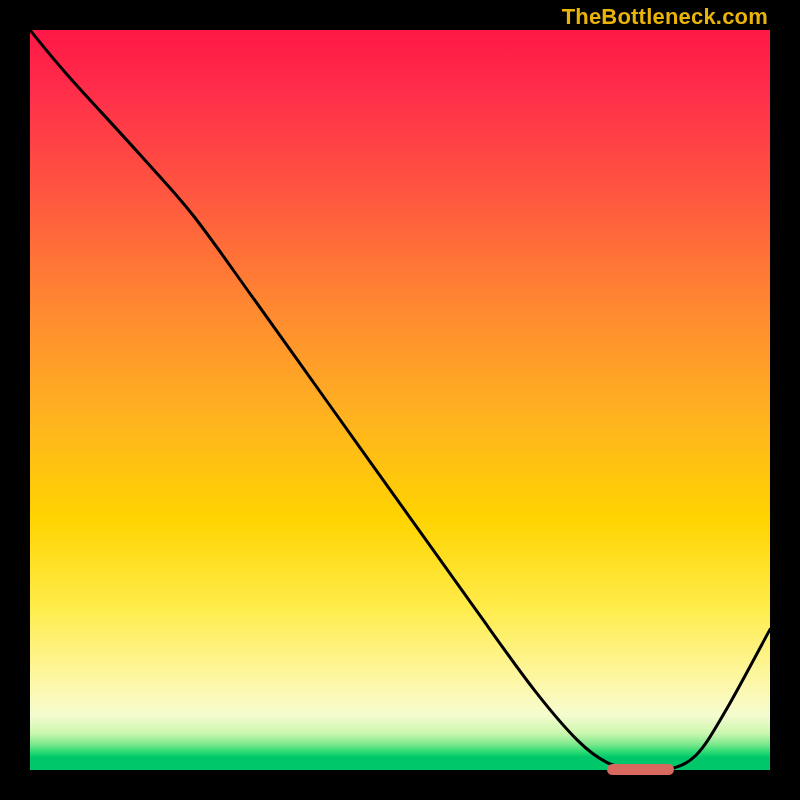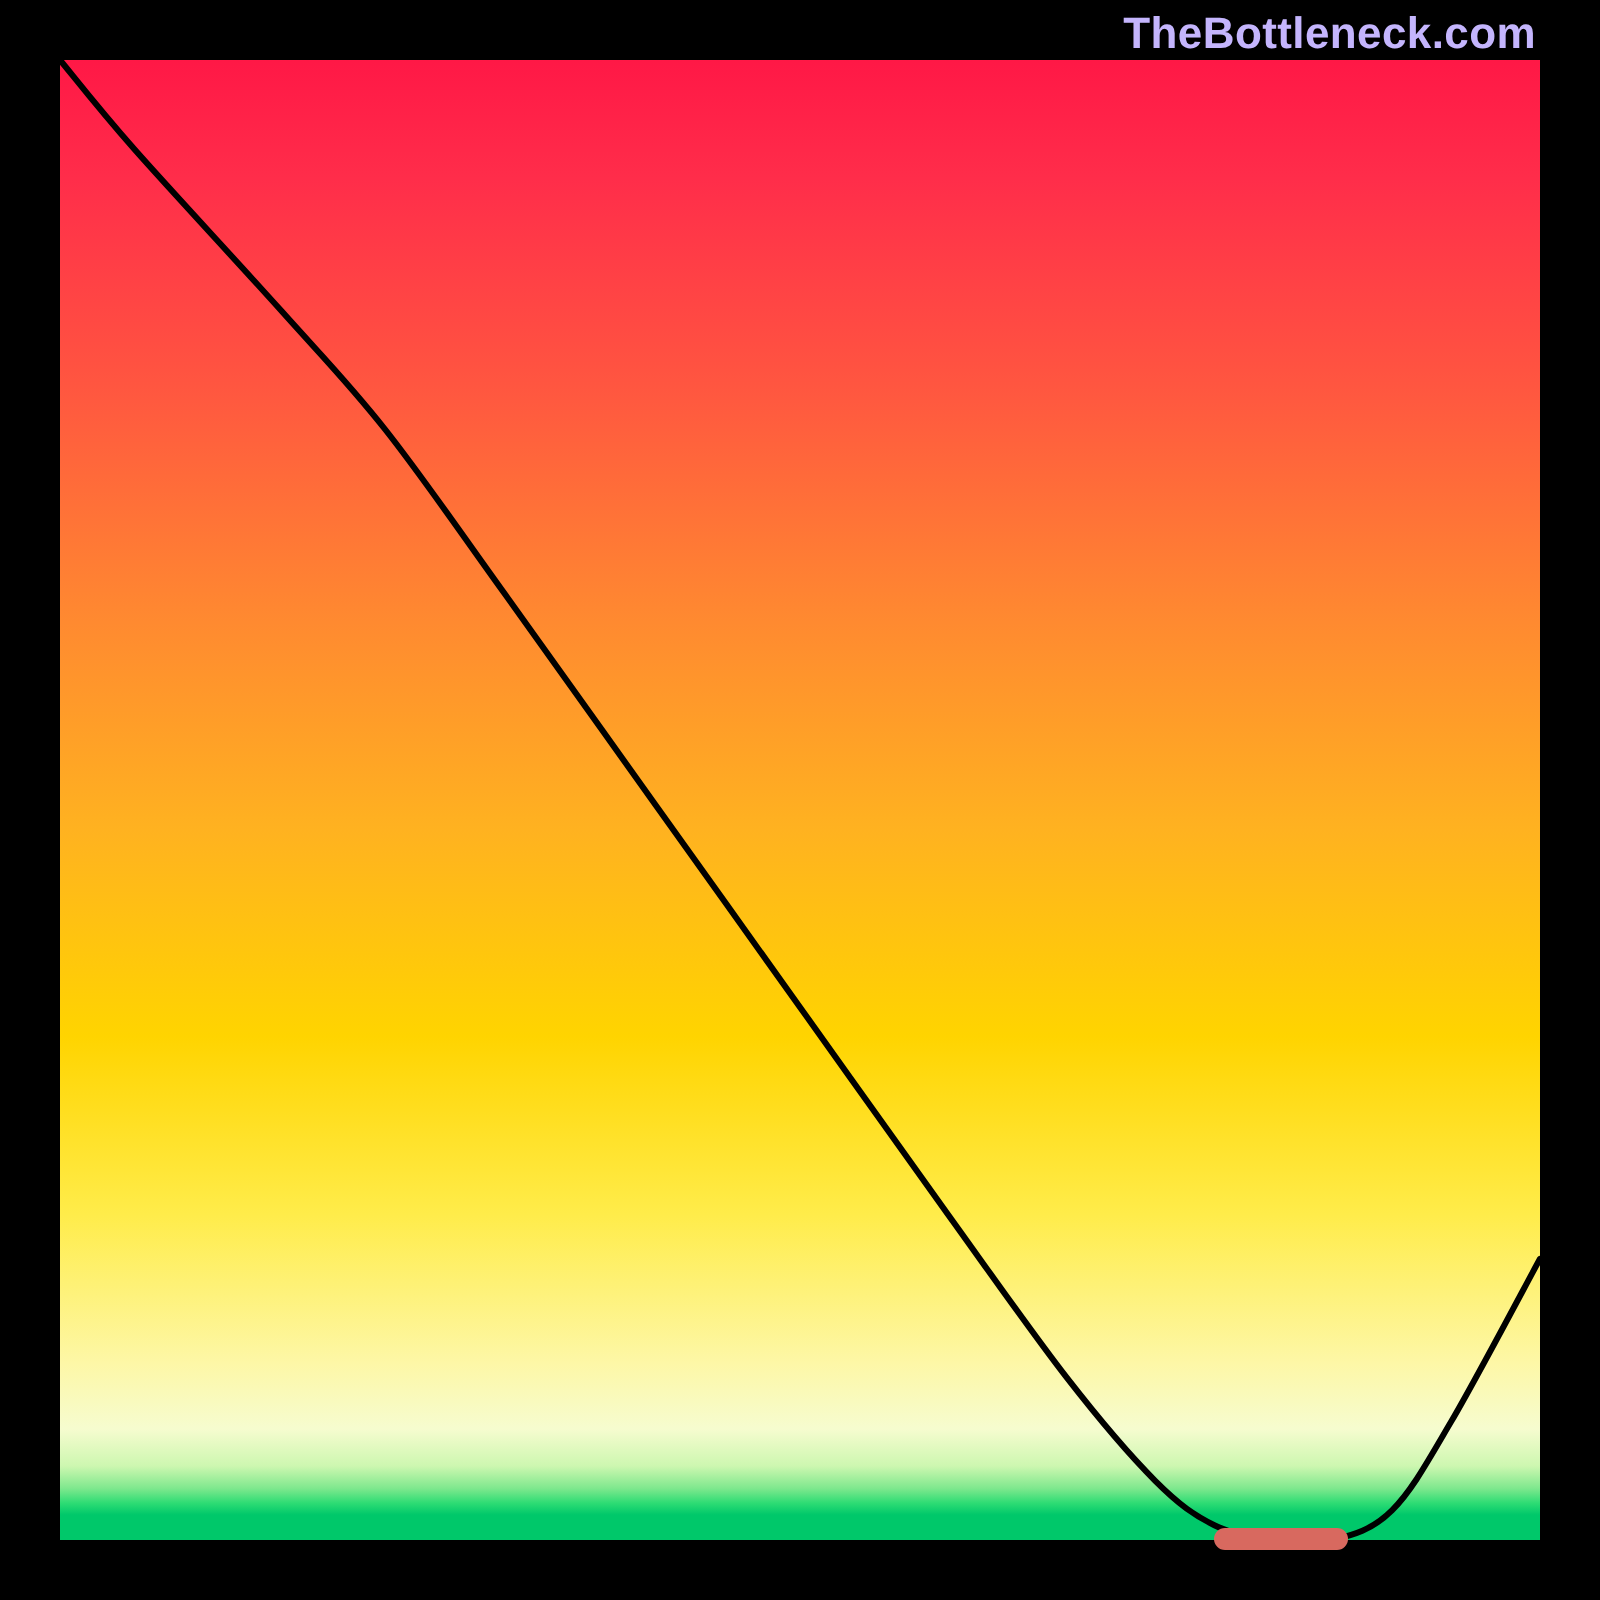--- a/index.html
+++ b/index.html
@@ -55,21 +55,21 @@
   .marker {
     position: absolute;
     height: 11px;
     border-radius: 6px;
     background: #d8695f;
   }
   .watermark {
     position: absolute;
     top: 4px;
     right: 32px;
-    color: #c4b5fd;
+    color: #eab308;
     font-size: 22px;
     font-weight: 600;
     letter-spacing: 0.2px;
   }
 </style>
 </head>
 <body>
 
 <div class="frame">
   <div class="plot-area"></div>

